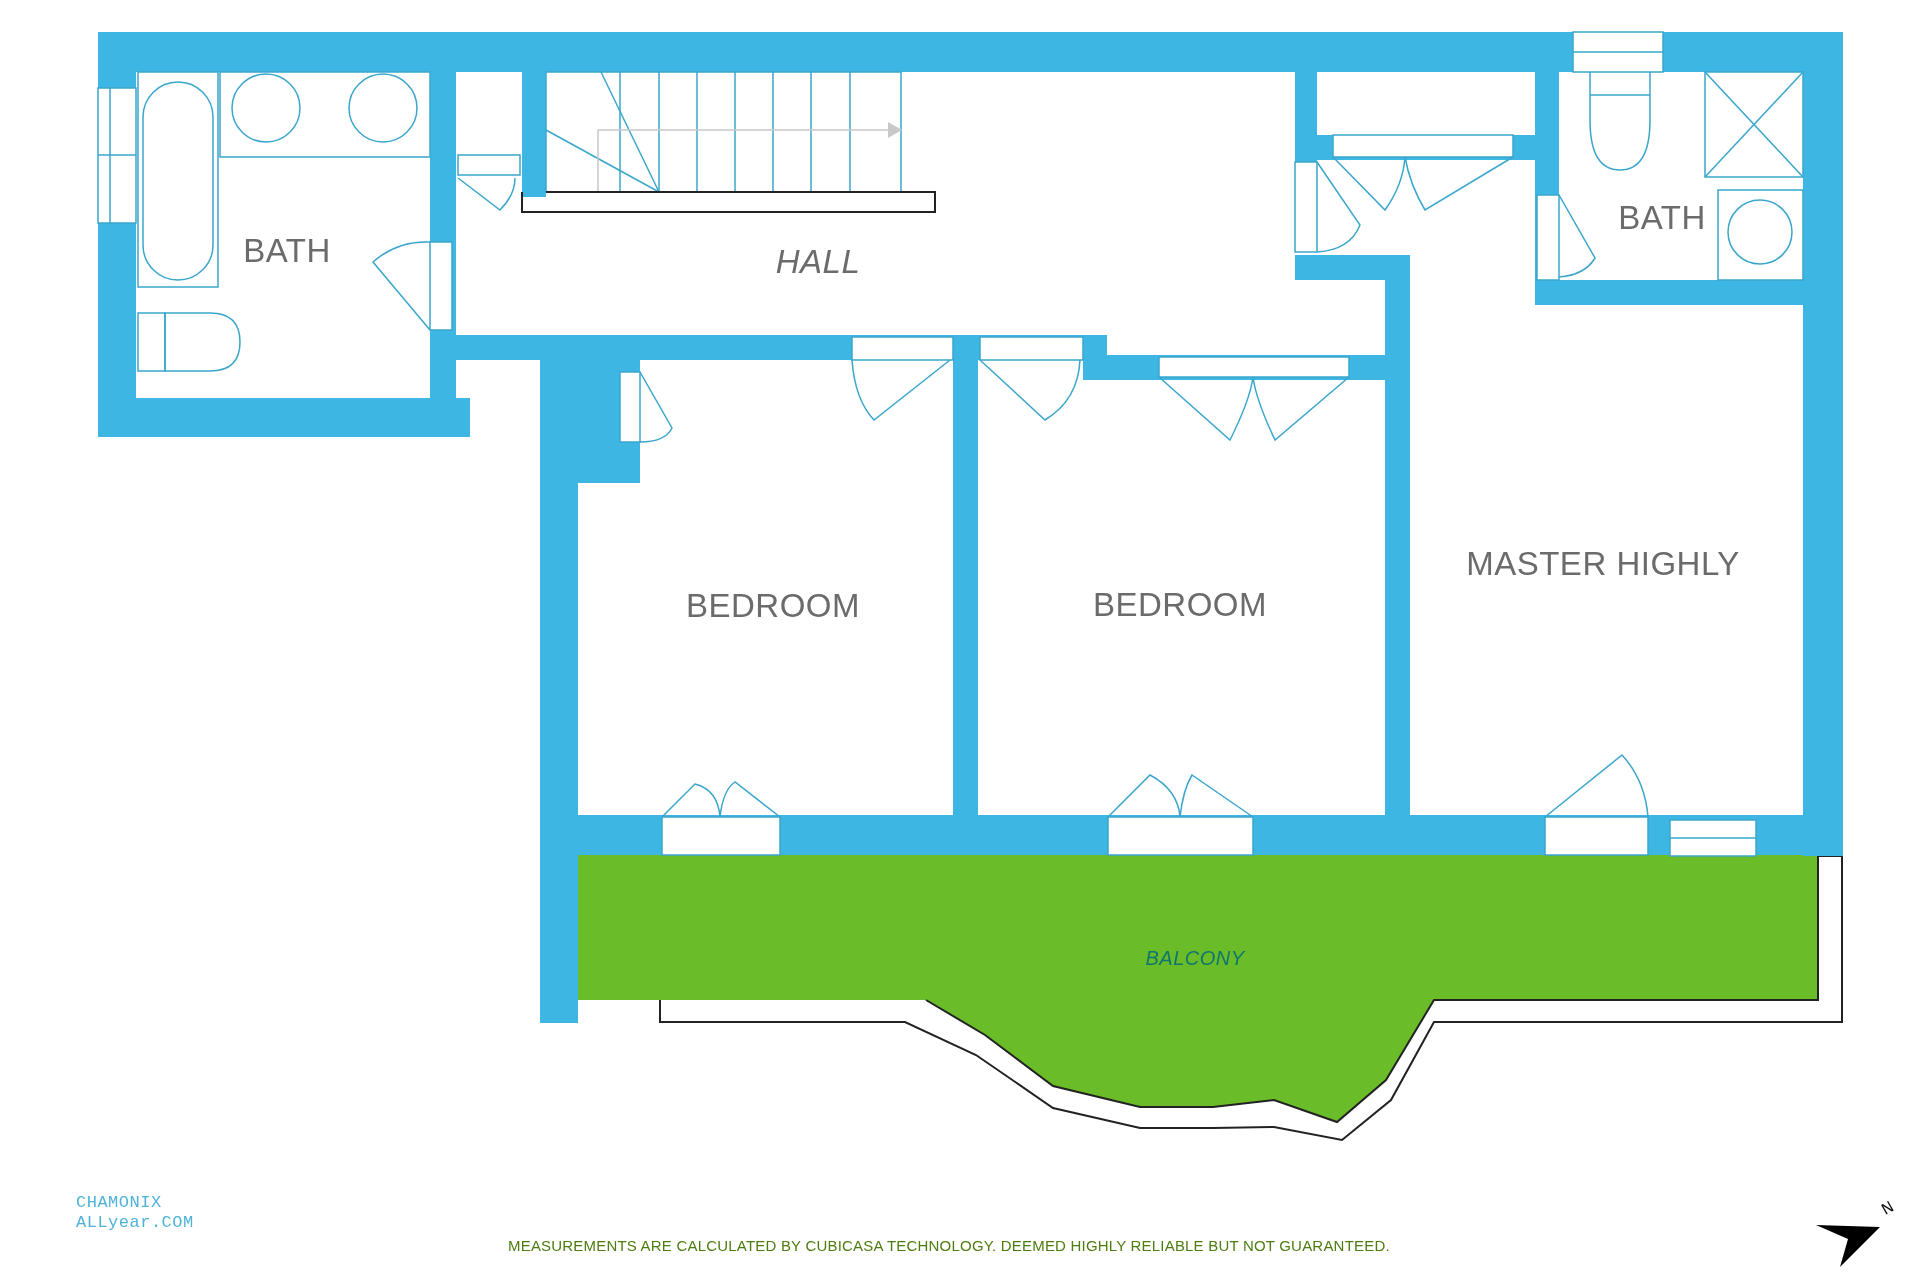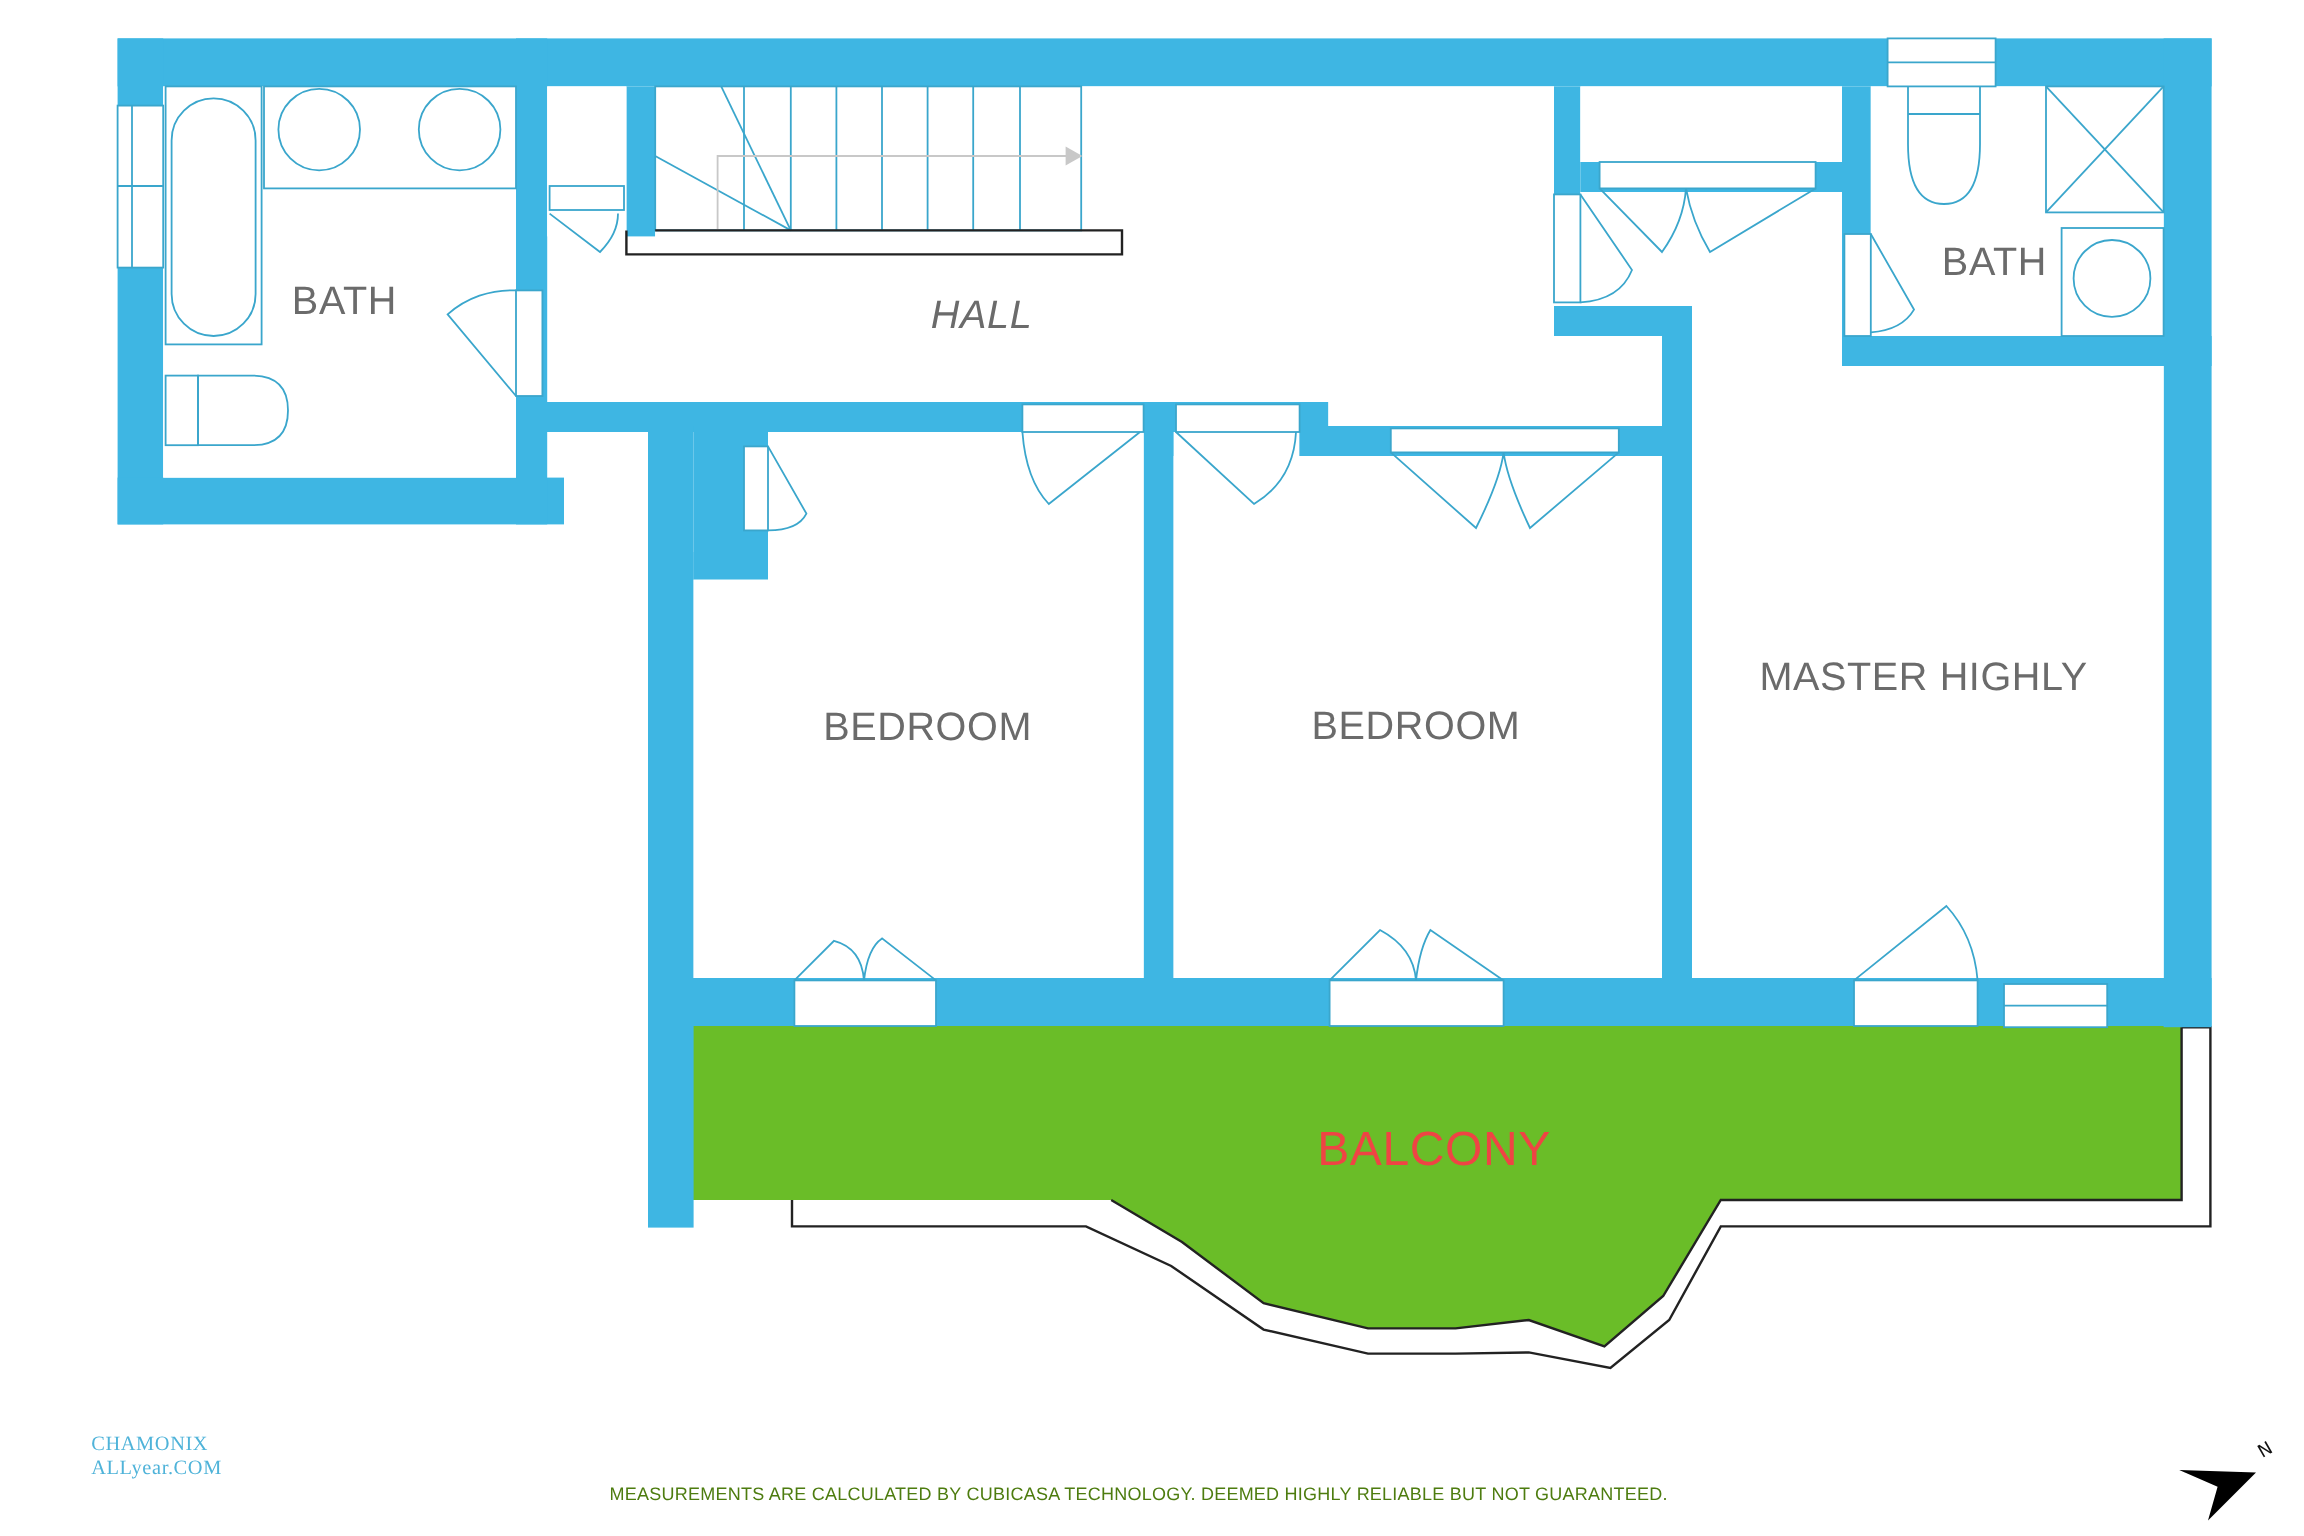--- a/index.html
+++ b/index.html
@@ -1,21 +1,21 @@
 <!DOCTYPE html>
 <html><head>
 <meta charset="utf-8">
 <style>
   html, body { margin: 0; padding: 0; background: #ffffff; }
   body { width: 1920px; height: 1280px; position: relative; overflow: hidden; font-family: "Liberation Sans", sans-serif; }
   #plan { position: absolute; left: 0; top: 0; width: 1920px; height: 1280px; }
   .room-label { position: absolute; color: #6b6b6b; font-family: "Liberation Sans", sans-serif; font-size: 33px; letter-spacing: 0.5px; white-space: nowrap; transform: translate(-50%, -50%); }
-  .room-label.balcony { color: #ef4444; font-size: 40px; }
+  .room-label.balcony { color: #0f766e; font-size: 20px; font-style: italic; }
   .disclaimer { position: absolute; left: 508px; top: 1237px; font-family: Liberation Sans, sans-serif; font-size: 15px; color: #4d7c0f; letter-spacing: 0.2px; white-space: nowrap; }
-  .logo { position: absolute; left: 76px; top: 1193px; font-family: Liberation Serif, serif; color: #4fb3d9; font-size: 17px; line-height: 20px; letter-spacing: 0.5px; }
+  .logo { position: absolute; left: 76px; top: 1193px; font-family: Liberation Mono, monospace; color: #4fb3d9; font-size: 17px; line-height: 20px; letter-spacing: 0.5px; }
   .compass { position: absolute; left: 1810px; top: 1195px; width: 90px; height: 75px; }
   .compass-n { position: absolute; left: 1882px; top: 1199px; font-family: "DejaVu Sans", sans-serif; font-size: 15px; color: #111; transform: rotate(-30deg); }
 </style>
 </head>
 <body>
 
 <svg id="plan" viewBox="0 0 1920 1280" xmlns="http://www.w3.org/2000/svg">
 
   <g>
     <path d="M573 849 L1818 849 L1818 1000 L1434 1000 L1386 1080 L1337 1122 L1274 1100 L1213 1107 L1140 1107 L1053 1086 L985 1035 L926 1000 L573 1000 Z" fill="#6abd28"></path>

